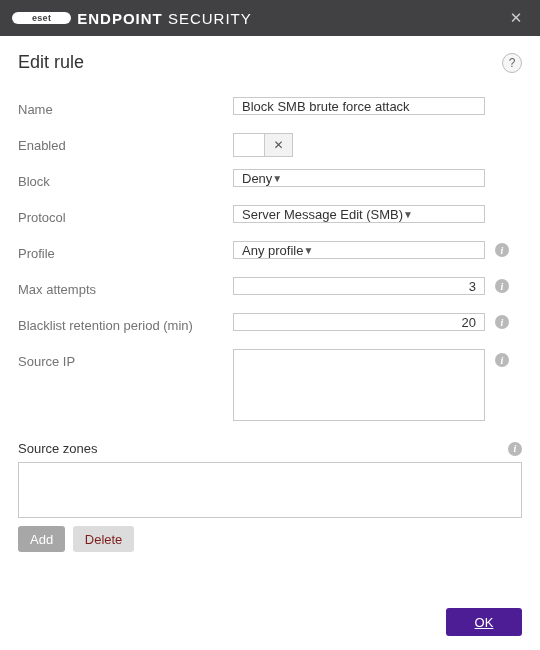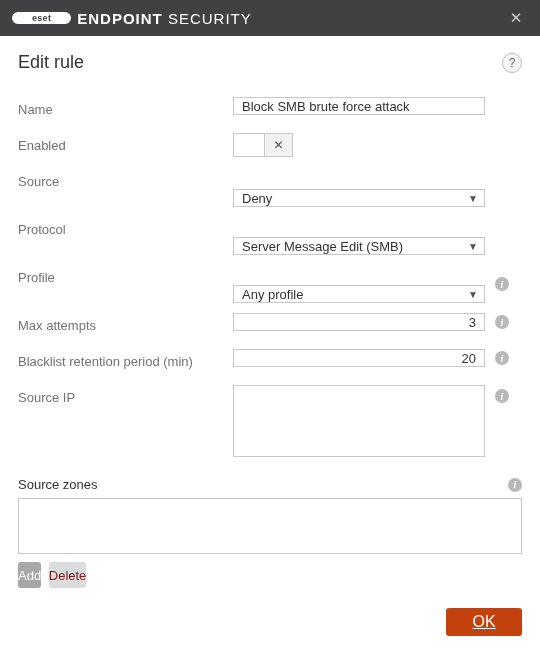--- a/index.html
+++ b/index.html
@@ -97,24 +97,22 @@
       background: #fff;
       padding: 0 8px;
       font-family: inherit;
       font-size: 13px;
       color: #333;
     }
     .text-input.right { text-align: right; }
     .select-box {
       display: flex;
       align-items: center;
-      justify-content: space-between;
       cursor: pointer;
       padding-right: 6px;
-      margin-top: 20px;
     }
     .select-box .chev {
       font-size: 10px;
       color: #555;
     }
     .toggle-box {
       width: 60px;
       height: 24px;
       border: 1px solid #c9c9c9;
       background: #fff;
@@ -172,21 +170,21 @@
     }
     .zones-buttons {
       margin-top: 8px;
     }
     .btn-secondary {
       display: inline-block;
       background: #a7a7a7;
       color: #fff;
       border: none;
       height: 26px;
-      padding: 0 0;
+      padding: 0 12px;
       font-family: inherit;
       font-size: 13px;
       border-radius: 3px;
       cursor: pointer;
       margin-right: 4px;
     }
     .btn-secondary.disabled {
       background: #dcdcdc;
       color: #7f1d1d;
       cursor: default;
@@ -194,27 +192,27 @@
     .footer {
       position: absolute;
       bottom: 0;
       left: 0;
       right: 0;
       padding: 14px 18px;
       display: flex;
       justify-content: flex-end;
     }
     .btn-primary {
-      background: #c2410c;
+      background: #4c1d95;
       color: #fff;
       border: none;
       height: 28px;
       width: 76px;
       font-family: inherit;
-      font-size: 16px;
+      font-size: 13px;
       border-radius: 3px;
       cursor: pointer;
       text-decoration: underline;
     }
   </style>
 </head>
 <body>
 
 <div class="titlebar">
   <span class="brand-badge">eset</span>
@@ -241,21 +239,21 @@
   <div class="form-row">
     <div class="form-label">Enabled</div>
     <div class="form-control-wrap">
       <div class="toggle-box">
         <div class="toggle-knob">✕</div>
       </div>
     </div>
   </div>
 
   <div class="form-row">
-    <div class="form-label">Source</div>
+    <div class="form-label">Block</div>
     <div class="form-control-wrap">
       <div class="select-box">
         <span>Deny</span>
         <span class="chev">▼</span>
       </div>
     </div>
   </div>
 
   <div class="form-row">
     <div class="form-label">Protocol</div>

